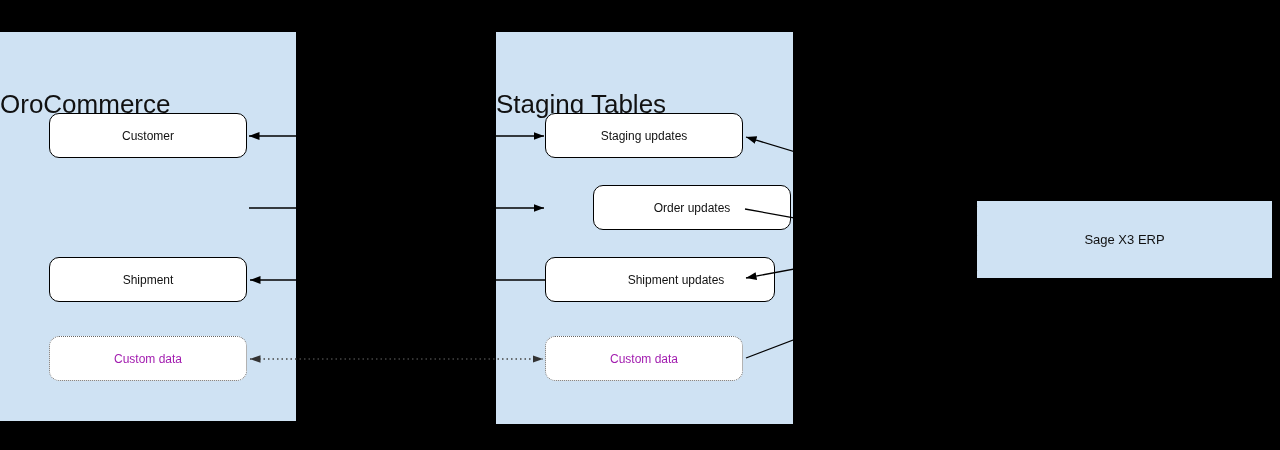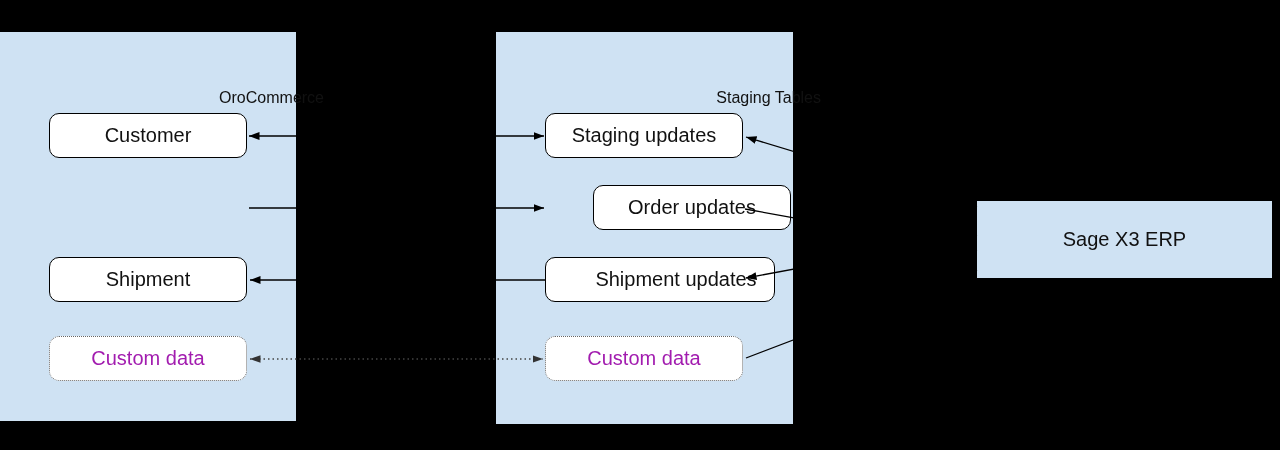--- a/index.html
+++ b/index.html
@@ -2,36 +2,36 @@
 <html><head>
 <meta charset="utf-8">
 <style>
   html,body{margin:0;padding:0;background:#000;}
   #canvas{
     position:relative;width:1280px;height:450px;background:#000;
     font-family:"Liberation Sans", sans-serif;overflow:hidden;
   }
   .panel{position:absolute;background:#cfe2f3;}
   .panel-title{
-    position:absolute;left:0;width:100%;text-align:right;
-    font-size:16px;color:#111;margin-left:28px;
+    position:absolute;left:0;width:100%;text-align:left;
+    font-size:26px;color:#111;
   }
   .node{
     position:absolute;width:196px;height:43px;background:#fff;
     border:1.5px solid #000;border-radius:10px;
     display:flex;align-items:center;justify-content:center;
-    font-size:20px;color:#111;
+    font-size:12px;color:#111;
   }
   .node.dashed{
     border:1.5px dotted #666;color:#a21caf;
   }
   .erp-box{
     position:absolute;left:977px;top:201px;width:295px;height:77px;
     background:#cfe2f3;display:flex;align-items:center;justify-content:center;
-    font-size:20px;color:#111;
+    font-size:13px;color:#111;
   }
   #wires{position:absolute;left:0;top:0;pointer-events:none;}
 </style>
 </head>
 <body>
 
 <div id="canvas">
 
   <div class="panel" style="left:0;top:32px;width:296px;height:389px;">
     <div class="panel-title" style="top:57px;">OroCommerce</div>

